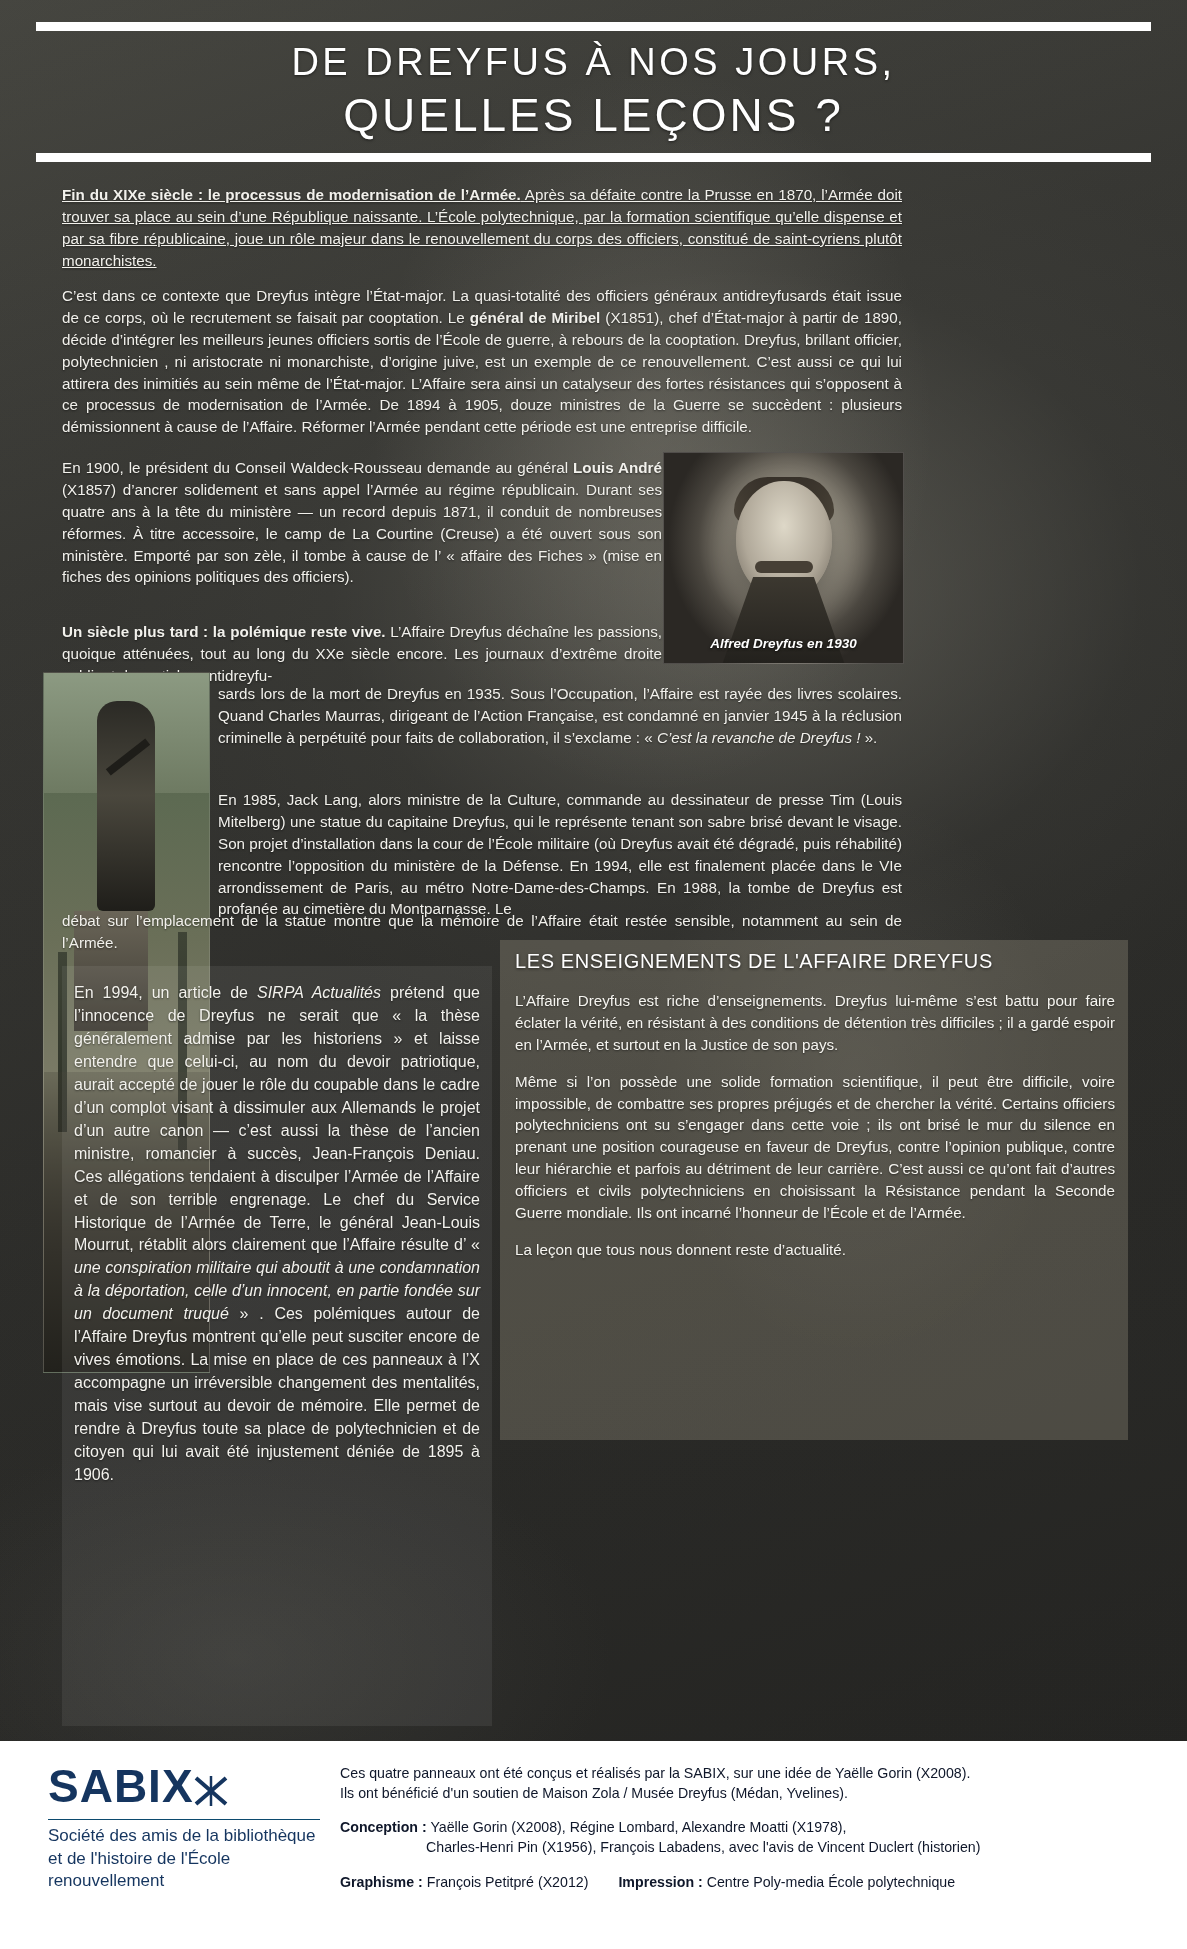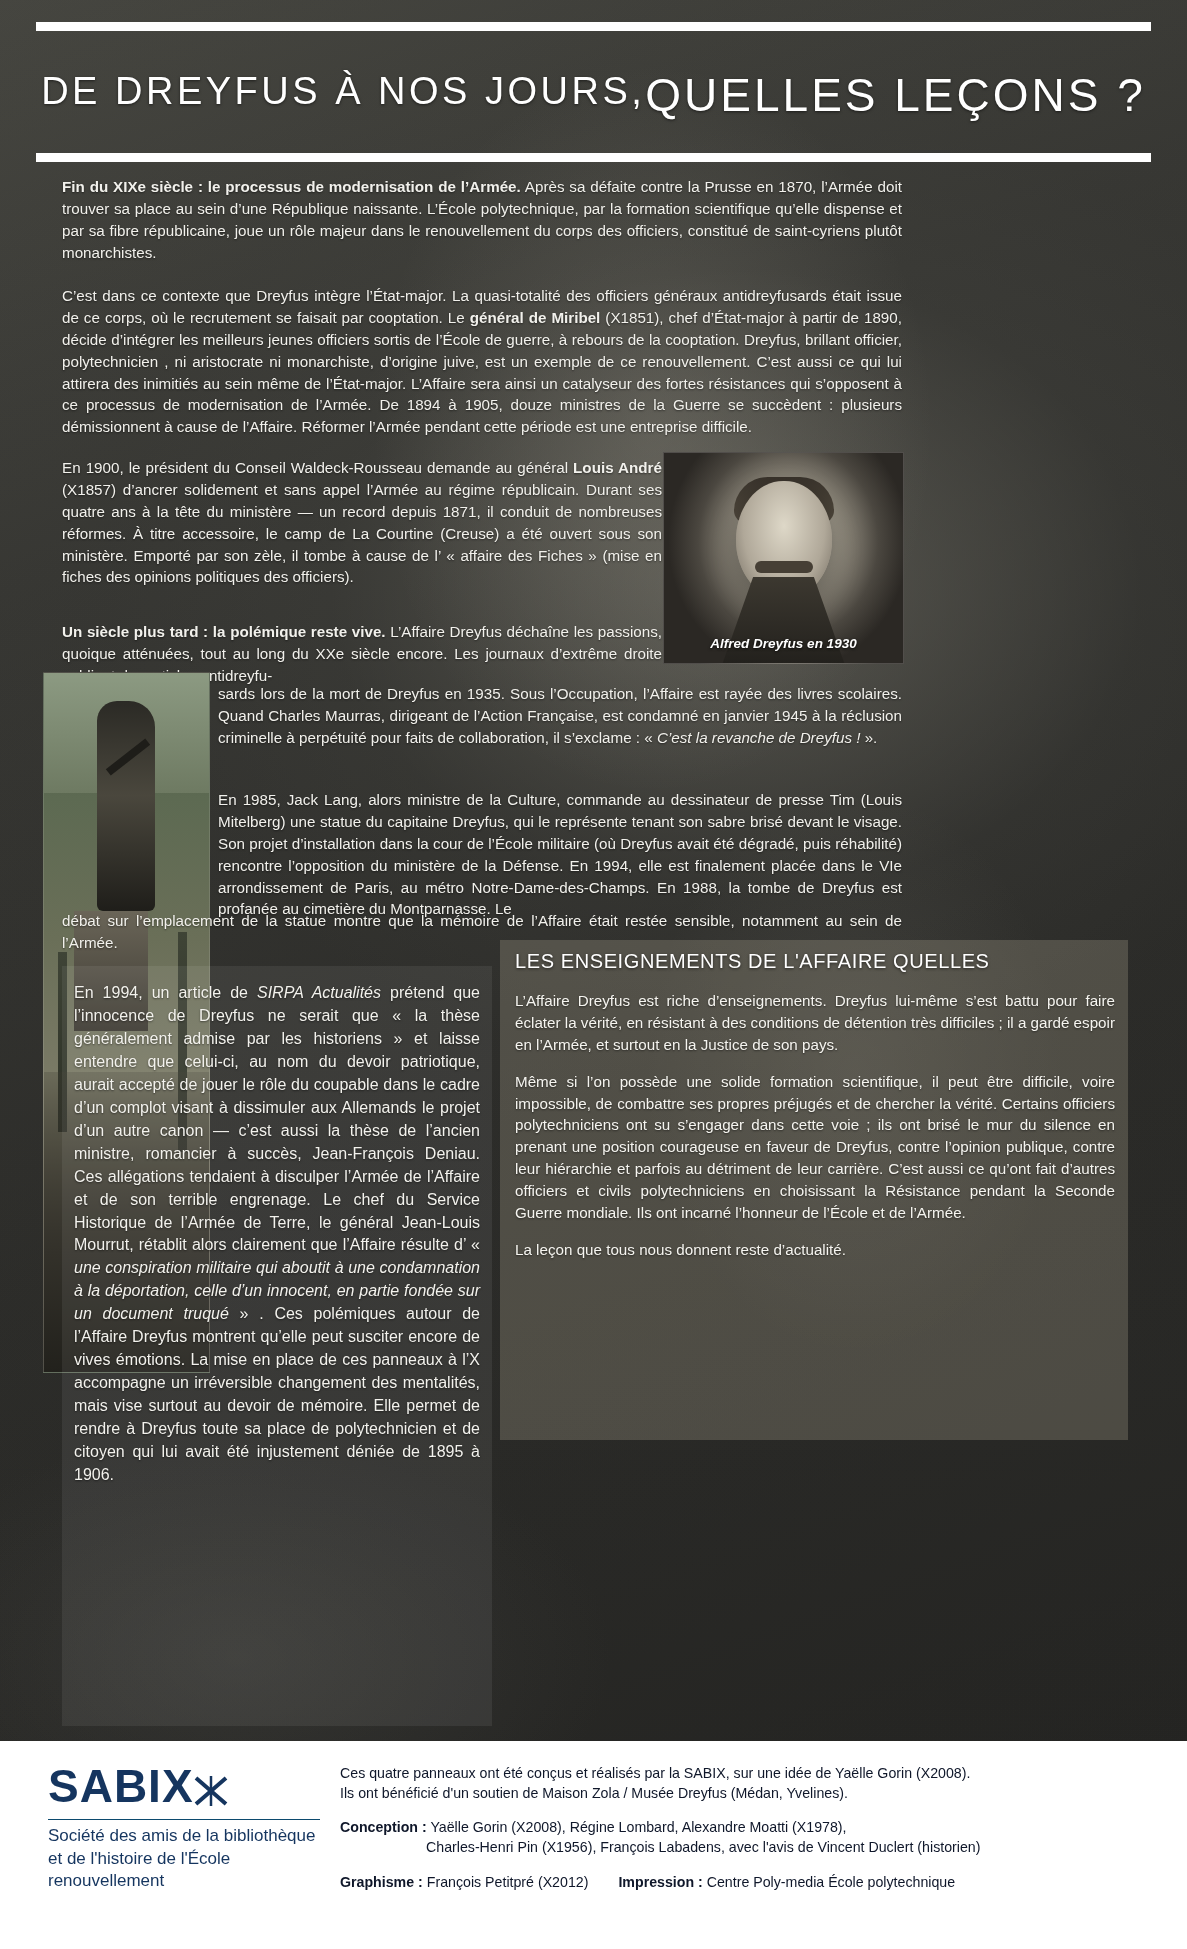--- a/index.html
+++ b/index.html
@@ -35,21 +35,21 @@
     left: 36px; top: 22px; right: 36px;
     height: 140px;
   }
   .rule-top, .rule-bot {
     position:absolute; left:0; right:0; height:9px; background:#ffffff;
   }
   .rule-top { top:0; }
   .rule-bot { bottom:0; }
   .title-wrap {
     position:absolute; left:0; right:0; top: 12px; bottom: 12px;
-    display:flex; flex-direction:row; align-items:center; justify-content:center;
+    display:flex; flex-direction:column; align-items:center; justify-content:center;
   }
   .title-line1 {
     color:#ffffff;
     font-size: 38px;
     letter-spacing: 3.5px;
     font-weight: 400;
     text-transform: uppercase;
     line-height: 1.05;
     text-shadow: 0 1px 3px rgba(0,0,0,.55);
   }
@@ -69,21 +69,21 @@
     position:absolute;
     color:#f2f1ec;
     font-size: 15.2px;
     line-height: 1.44;
     text-align: justify;
     text-shadow: 0 1px 2px rgba(0,0,0,.5);
   }
   .body-text b { font-weight: 700; }
   .body-text i { font-style: italic; }
 
-  #sec1 { left: 62px; top: 176px; width: 840px; }
+  #sec1 { left: 62px; top: 184px; width: 840px; text-decoration: underline; }
   #sec2 { left: 62px; top: 285px; width: 840px; }
   #sec3 { left: 62px; top: 457px; width: 600px; }
   #sec4 { left: 62px; top: 621px; width: 600px; }
   #sec5 { left: 218px; top: 683px; width: 684px; }
   #sec6 { left: 218px; top: 789px; width: 684px; }
   #sec6b { left: 62px; top: 910px; width: 840px; }
 
   
   .photo-dreyfus {
     position:absolute;
@@ -304,21 +304,21 @@
 
   <div class="body-text" id="sec6">En 1985, Jack Lang, alors ministre de la Culture, commande au dessinateur de presse Tim (Louis Mitelberg) une statue du capitaine Dreyfus, qui le représente tenant son sabre brisé devant le visage. Son projet d’installation dans la cour de l’École militaire (où Dreyfus avait été dégradé, puis réhabilité) rencontre l’opposition du ministère de la Défense. En 1994, elle est finalement placée dans le VIe arrondissement de Paris, au métro Notre-Dame-des-Champs. En 1988, la tombe de Dreyfus est profanée au cimetière du Montparnasse. Le</div>
   <div class="body-text" id="sec6b">débat sur l’emplacement de la statue montre que la mémoire de l’Affaire était restée sensible, notamment au sein de l’Armée.</div>
 
   <div class="panel-left"></div>
   <div class="panel-left-text">
     <span>En 1994, un article de </span><i>SIRPA Actualités</i><span> prétend que l’innocence de Dreyfus ne serait que « la thèse généralement admise par les historiens » et laisse entendre que celui-ci, au nom du devoir patriotique, aurait accepté de jouer le rôle du coupable dans le cadre d’un complot visant à dissimuler aux Allemands le projet d’un autre canon — c’est aussi la thèse de l’ancien ministre, romancier à succès, Jean-François Deniau. Ces allégations tendaient à disculper l’Armée de l’Affaire et de son terrible engrenage. Le chef du Service Historique de l’Armée de Terre, le général Jean-Louis Mourrut, rétablit alors clairement que l’Affaire résulte d’ « </span><i>une conspiration militaire qui aboutit à une condamnation à la déportation, celle d’un innocent, en partie fondée sur un document truqué</i><span> » . Ces polémiques autour de l’Affaire Dreyfus montrent qu’elle peut susciter encore de vives émotions. La mise en place de ces panneaux à l’X accompagne un irréversible changement des mentalités, mais vise surtout au devoir de mémoire. Elle permet de rendre à Dreyfus toute sa place de polytechnicien et de citoyen qui lui avait été injustement déniée de 1895 à 1906.</span>
   </div>
 
   <div class="panel-right"></div>
-  <div class="panel-right-title">LES ENSEIGNEMENTS DE L'AFFAIRE QUELLES</div>
+  <div class="panel-right-title">LES ENSEIGNEMENTS DE L'AFFAIRE DREYFUS</div>
   <div class="panel-right-text">
     <p>L’Affaire Dreyfus est riche d’enseignements. Dreyfus lui-même s’est battu pour faire éclater la vérité, en résistant à des conditions de détention très difficiles ; il a gardé espoir en l’Armée, et surtout en la Justice de son pays.</p>
     <p>Même si l’on possède une solide formation scientifique, il peut être difficile, voire impossible, de combattre ses propres préjugés et de chercher la vérité. Certains officiers polytechniciens ont su s’engager dans cette voie ; ils ont brisé le mur du silence en prenant une position courageuse en faveur de Dreyfus, contre l’opinion publique, contre leur hiérarchie et parfois au détriment de leur carrière. C’est aussi ce qu’ont fait d’autres officiers et civils polytechniciens en choisissant la Résistance pendant la Seconde Guerre mondiale. Ils ont incarné l’honneur de l’École et de l’Armée.</p>
     <p>La leçon que tous nous donnent reste d’actualité.</p>
   </div>
 
   <div class="footer">
     <div class="logo-box">
       <div class="logo-sabix">
         <span>SABIX</span>

